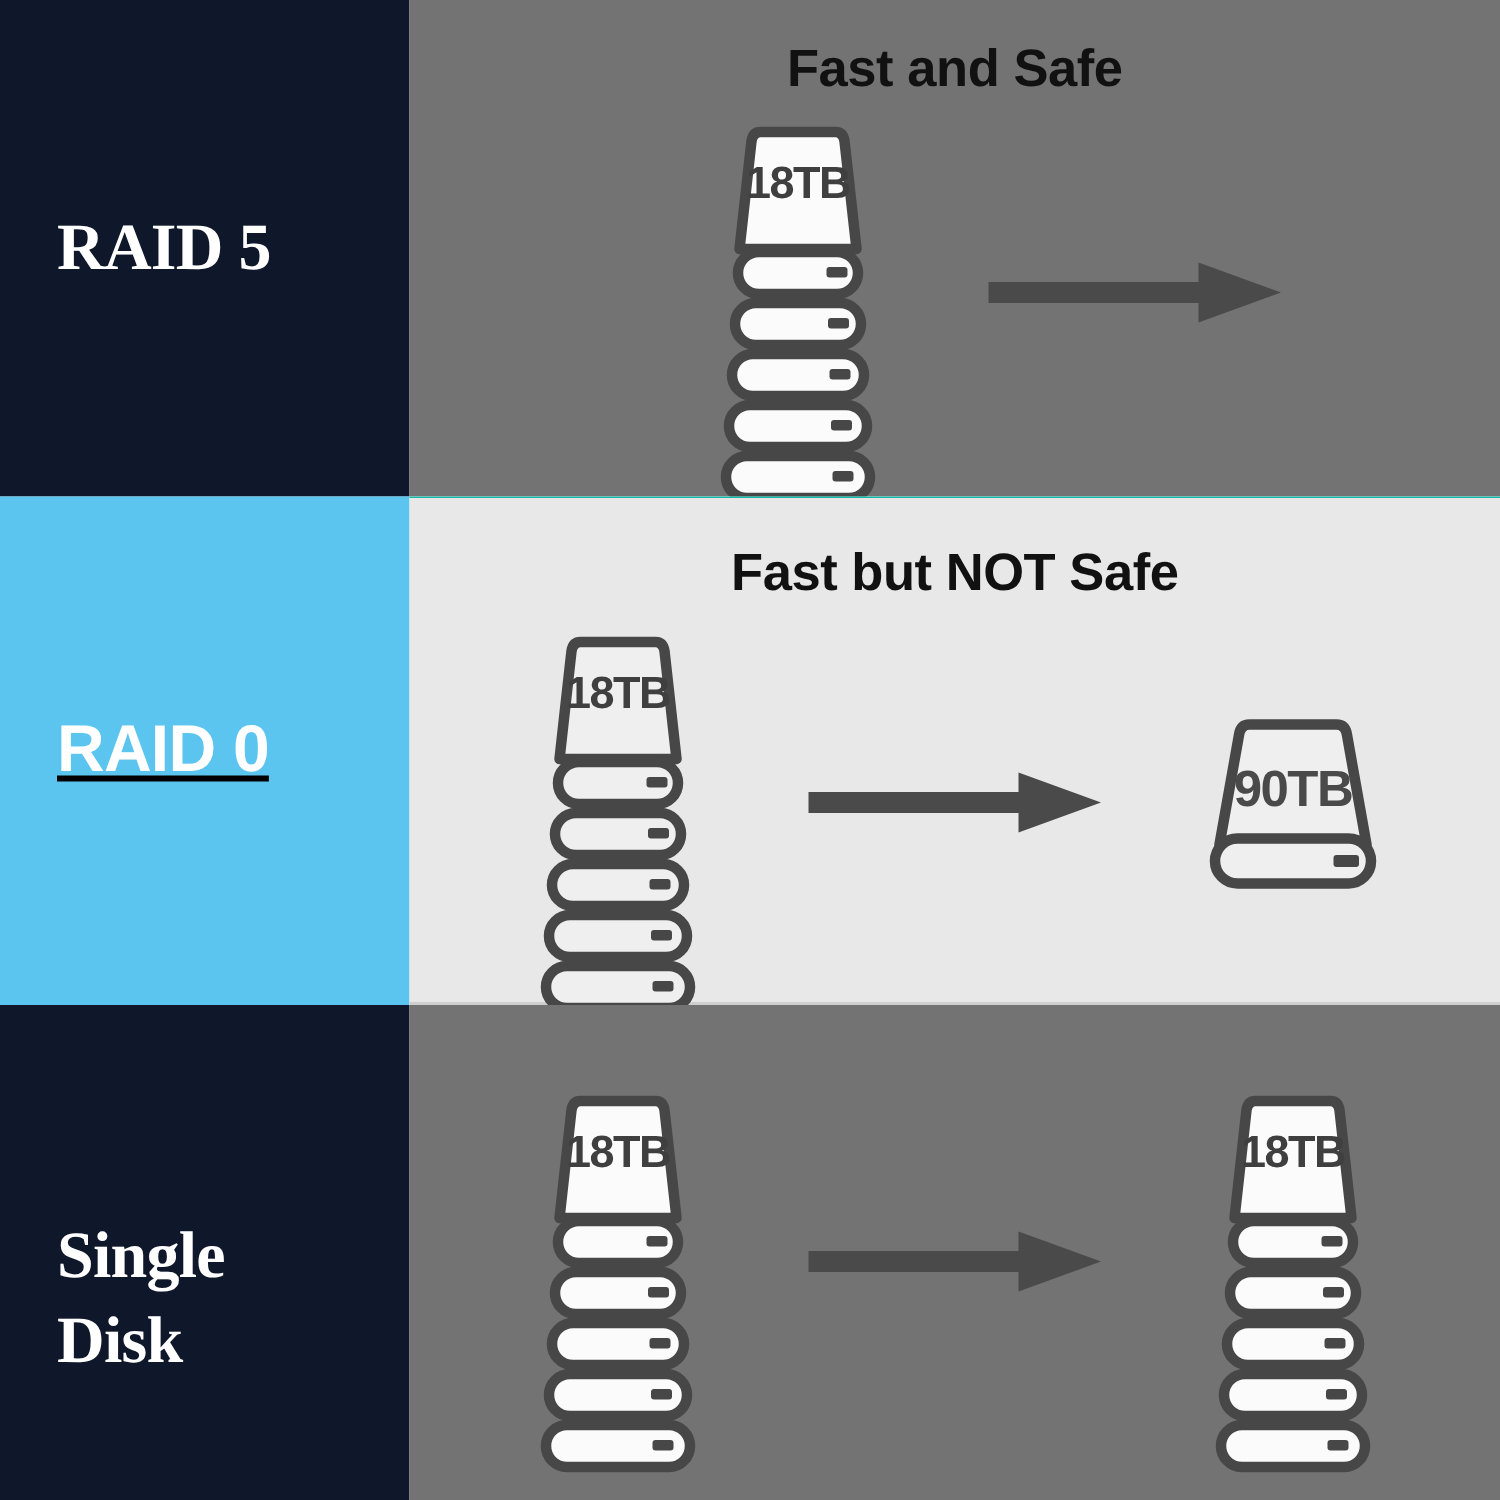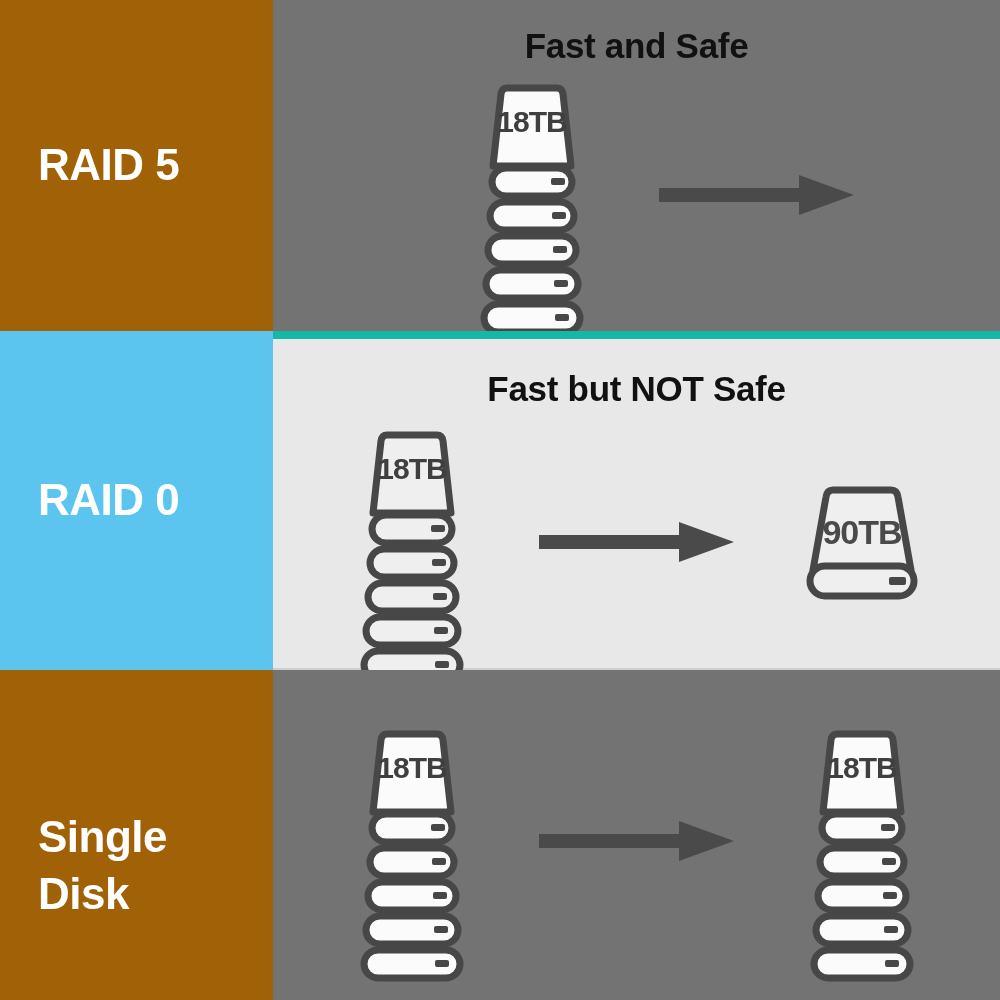--- a/index.html
+++ b/index.html
@@ -35,22 +35,22 @@
   
   .label-cell {
     position: relative;
     width: 273px;
     height: 100%;
     box-sizing: border-box;
     display: flex;
     align-items: center;
     flex-shrink: 0;
   }
-  .label-cell.blue-dark  { background: #a16207; }
-  .label-cell.blue-light { background: #5bc5ef; }
+  .label-cell.blue-dark  { background: #0f172a; font-family: Liberation Serif, serif; }
+  .label-cell.blue-light { background: #5bc5ef; text-decoration: underline; }
 
   .label-text {
     color: #ffffff;
     font-weight: bold;
     font-size: 44px;
     line-height: 1.28;
     letter-spacing: -0.5px;
     padding-left: 38px;
     white-space: pre-line;
   }
@@ -58,21 +58,21 @@
   
   .content-cell {
     position: relative;
     flex: 1 1 auto;
     height: 100%;
     box-sizing: border-box;
   }
   .content-cell.bg-white { background: #737373; }
   .content-cell.bg-gray  {
     background: #e8e8e8;
-    border-top: 8px solid #14b8a6;
+    border-top: 1px solid #14b8a6;
     border-bottom: 2px solid #cfcfcf;
   }
 
   .heading {
     position: absolute;
     left: 0;
     right: 0;
     text-align: center;
     font-size: 35px;
     font-weight: bold;

